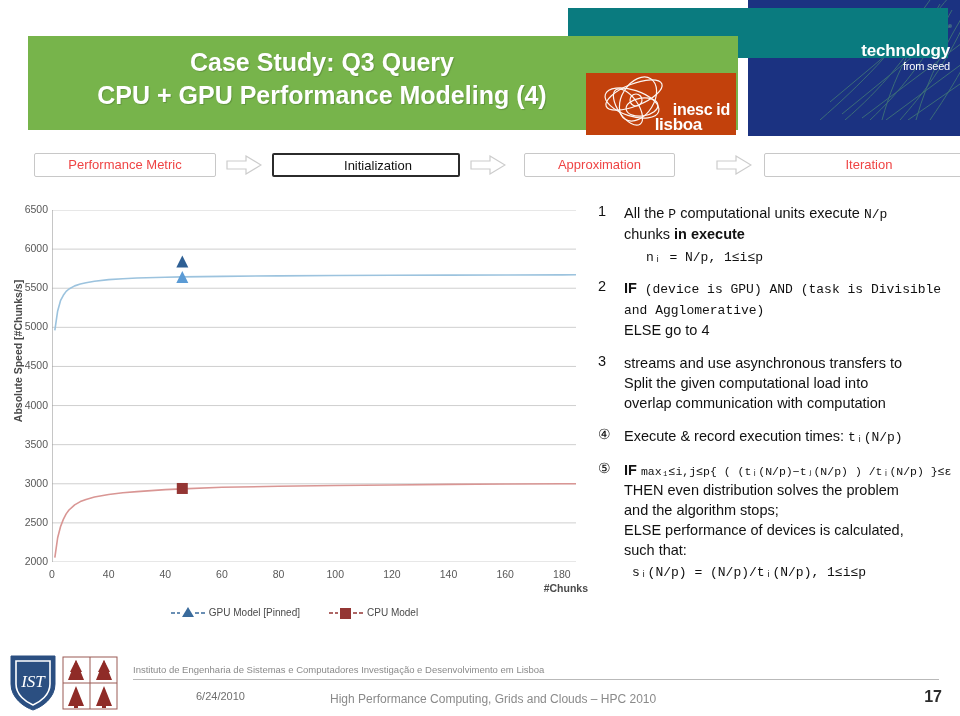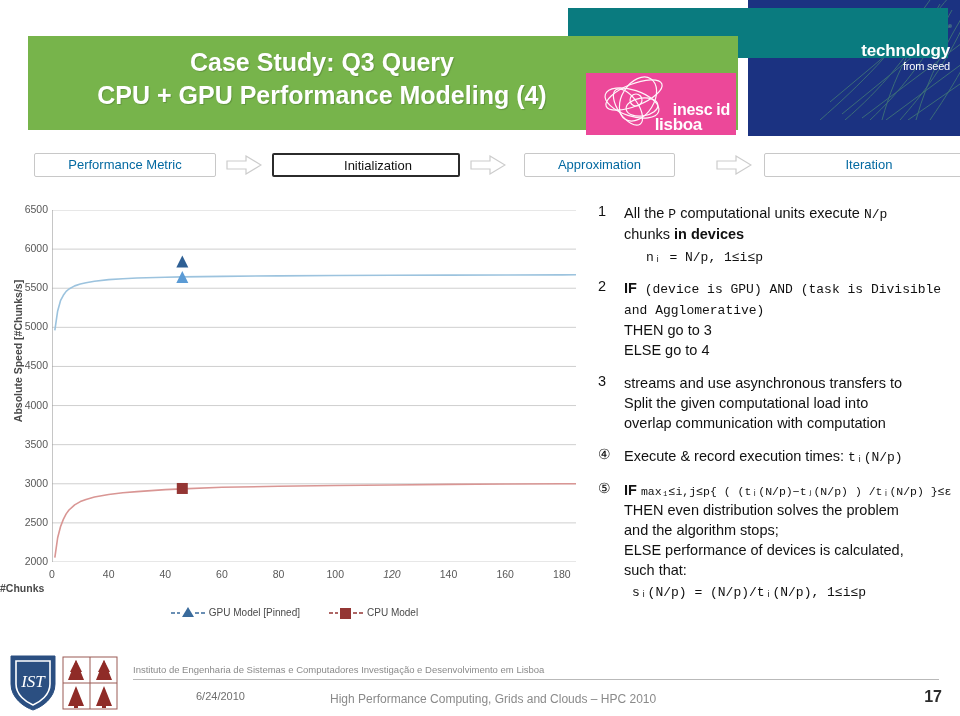--- a/index.html
+++ b/index.html
@@ -45,38 +45,38 @@
   }
   .title-text {
     position: absolute; left: 28px; top: 46px; width: 540px;
     text-align: center; color: #ffffff;
     font-weight: bold; font-size: 25px; line-height: 1.32;
     text-shadow: 1px 1px 1px rgba(0,0,0,0.18);
     margin-left: 24px;
   }
   .inesc-box {
     position: absolute; left: 586px; top: 73px; width: 150px; height: 62px;
-    background: #ec4899; overflow: hidden;
+    background: #c2410c; overflow: hidden;
   }
   .inesc-loops { position: absolute; left: 4px; top: 0px; }
   .inesc-word {
     position: absolute; right: 6px; bottom: 16px;
     color: #ffffff; font-weight: bold; font-size: 16px; letter-spacing: -0.3px;
   }
   .inesc-word2 {
     position: absolute; right: 34px; bottom: 0px;
     color: #ffffff; font-weight: bold; font-size: 17px; letter-spacing: -0.3px;
   }
 
   
   .nav { position: absolute; left: 0; top: 153px; width: 960px; height: 30px; }
   .step {
     position: absolute; top: 0; height: 24px;
     border: 1px solid #c8c8c8; border-radius: 2px;
-    background: #ffffff; color: #0369a1;
+    background: #ffffff; color: #ef4444;
     font-size: 13px; text-align: center; line-height: 22px;
   }
   .step.active {
     border: 2px solid #2b2b2b; color: #111111; font-weight: normal; padding-left: 24px;
   }
   .arrow { position: absolute; top: 2px; width: 36px; height: 20px; }
 
   
   .chart-wrap { position: absolute; left: 0px; top: 200px; width: 588px; height: 430px; }
   .yaxis-title {
@@ -88,21 +88,21 @@
   .ytick {
     position: absolute; left: 6px; width: 42px; text-align: right;
     font-size: 10.5px; color: #585858;
   }
   .xtick {
     position: absolute; width: 40px; text-align: center;
     font-size: 10.5px; color: #585858;
   }
   .xaxis-title {
     position: absolute; top: 382px; left: 0; width: 588px;
-    text-align: left; font-size: 10.5px; font-weight: bold; color: #4a4a4a;
+    text-align: right; font-size: 10.5px; font-weight: bold; color: #4a4a4a;
   }
   .plot {
     position: absolute; left: 52px; top: 10px; width: 524px; height: 352px;
   }
   .legend {
     position: absolute; top: 404px; left: 0; width: 588px;
     text-align: center; font-size: 10px; color: #4a4a4a;
   }
   .legend .item { display: inline-block; margin: 0 14px; white-space: nowrap; }
   .legend svg { vertical-align: middle; margin-right: 3px; }
@@ -249,21 +249,21 @@
         <div class="ytick" style="top: 42.1111px;">6000</div>
         <div class="ytick" style="top: 3px;">6500</div>
       </div>
     <div id="xticks">
         <div class="xtick" style="left: 32px; top: 368px;">0</div>
         <div class="xtick" style="left: 88.6486px; top: 368px;">40</div>
         <div class="xtick" style="left: 145.297px; top: 368px;">40</div>
         <div class="xtick" style="left: 201.946px; top: 368px;">60</div>
         <div class="xtick" style="left: 258.595px; top: 368px;">80</div>
         <div class="xtick" style="left: 315.243px; top: 368px;">100</div>
-        <div class="xtick" style="left: 371.892px; top: 368px; font-style: italic;">120</div>
+        <div class="xtick" style="left: 371.892px; top: 368px;">120</div>
         <div class="xtick" style="left: 428.541px; top: 368px;">140</div>
         <div class="xtick" style="left: 485.189px; top: 368px;">160</div>
         <div class="xtick" style="left: 541.838px; top: 368px;">180</div>
       </div>
     <div class="plot">
       <svg id="plotsvg" width="524" height="352" viewBox="0 0 524 352">
           <line x1="0" y1="352" x2="524" y2="352" stroke="#cfcfcf" stroke-width="1"></line>
           <line x1="0" y1="312.8888888888889" x2="524" y2="312.8888888888889" stroke="#cfcfcf" stroke-width="1"></line>
           <line x1="0" y1="273.77777777777777" x2="524" y2="273.77777777777777" stroke="#cfcfcf" stroke-width="1"></line>
           <line x1="0" y1="234.66666666666669" x2="524" y2="234.66666666666669" stroke="#cfcfcf" stroke-width="1"></line>
@@ -291,30 +291,29 @@
             <line x1="25" y1="9" x2="35" y2="9" stroke="#943634" stroke-width="1.6" stroke-dasharray="4 2"></line>
             <rect x="12" y="4" width="11" height="11" fill="#943634"></rect>
           </svg><span>CPU Model</span></span></div>
   </div>
 
   <div class="panel" id="panel">
       <div class="item">
         <div class="num">1</div>
         <div class="body">
           <div><span>All the </span><span class="mono">P</span><span> computational units execute </span><span class="mono">N/p</span></div>
-          <div><span>chunks </span><span class="bold">in devices</span></div>
+          <div><span>chunks </span><span class="bold">in execute</span></div>
         </div>
         <div class="eqn">nᵢ = N/p, 1≤i≤p</div>
       </div>
       <div class="item">
         <div class="num">2</div>
         <div class="body">
           <div><span class="bold">IF</span><span class="mono"> (device is GPU) AND (task is Divisible</span></div>
           <div><span class="mono">and Agglomerative)</span></div>
-          <div><span>THEN  go to 3</span></div>
           <div><span>ELSE  go to 4</span></div>
         </div>
       </div>
       <div class="item">
         <div class="num">3</div>
         <div class="body">
           <div><span>streams and use asynchronous transfers to</span></div>
           <div><span>Split the given computational load into</span></div>
           <div><span>overlap communication with computation</span></div>
         </div>

